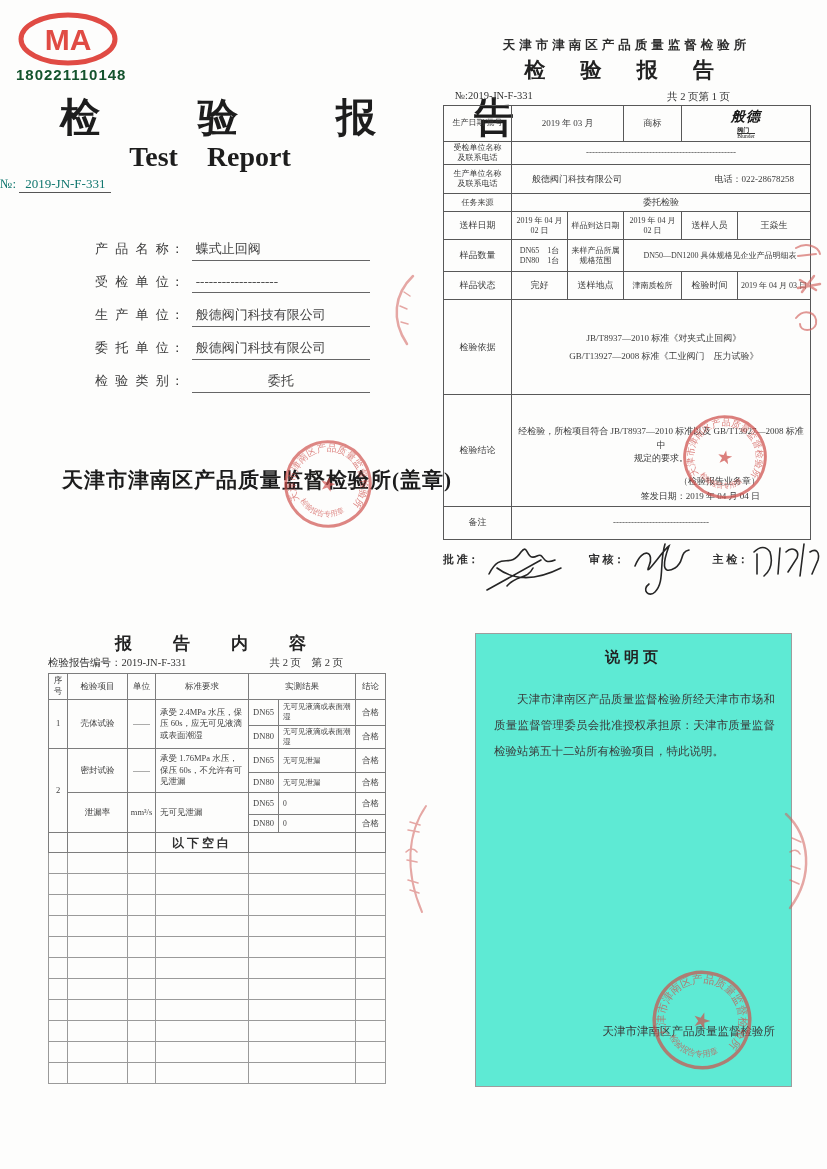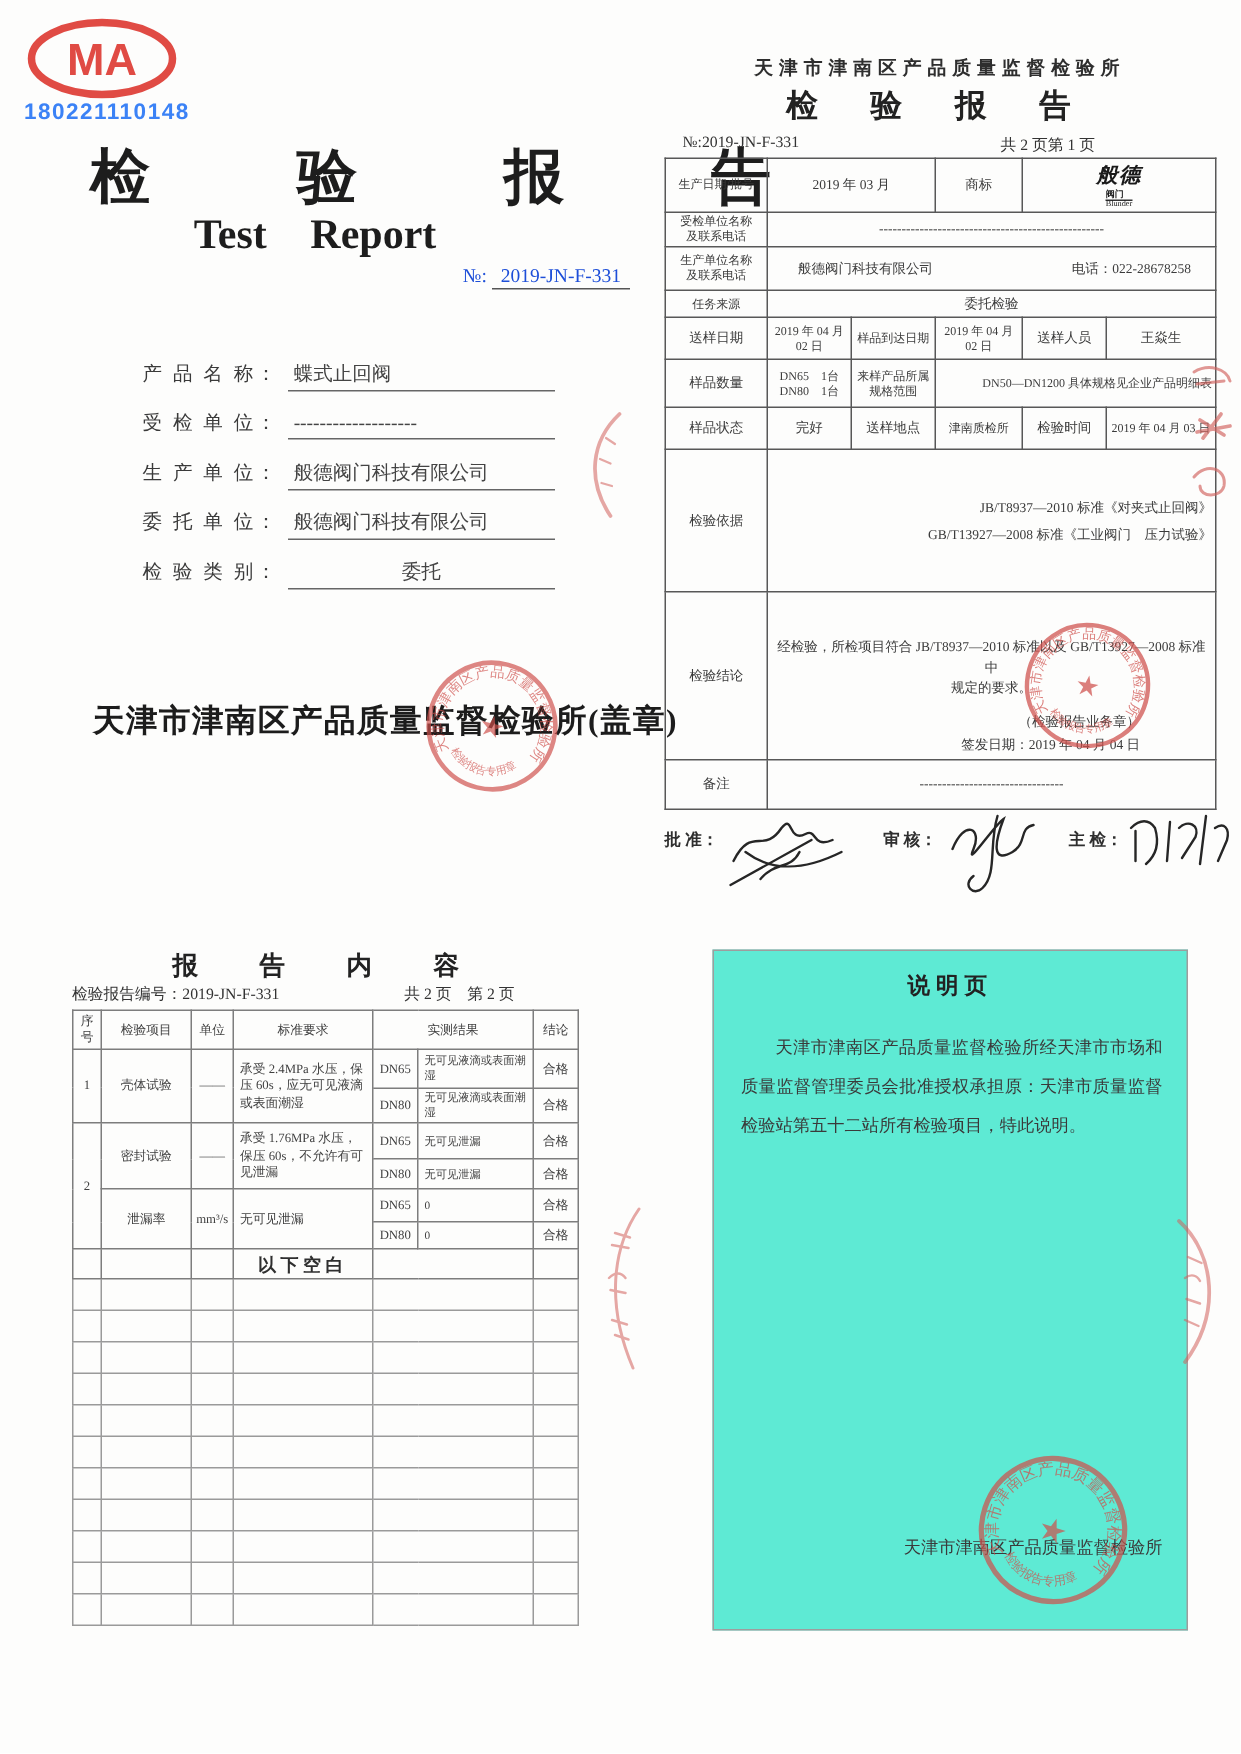--- a/index.html
+++ b/index.html
@@ -4,27 +4,27 @@
 <style>
   html,body { margin:0; padding:0; background:#ffffff; }
   .canvas {
     position:relative; width:827px; height:1169px; margin:0 auto;
     background:#fdfdfc; overflow:hidden;
     font-family:"Liberation Serif", serif; color:#3c3c3c;
   }
   .abs { position:absolute; }
 
   
-  .cma-num { left:16px; top:66px; color:#3b82f6; font-family:"Liberation Sans",sans-serif;
+  .cma-num { left:16px; top:66px; color:#14532d; font-family:"Liberation Sans",sans-serif;
              font-weight:bold; font-size:15px; letter-spacing:1px; }
   .cover-title { left:60px; top:90px; font-size:40px; font-weight:bold; color:#1d1d1d;
                  letter-spacing:44px; white-space:nowrap; }
   .cover-title-en { left:0; top:141px; width:420px; text-align:center; font-size:28px;
                     font-weight:bold; color:#1d1d1d; word-spacing:22px; }
-  .cover-no { left:0; top:176px; width:420px; text-align:right; font-size:13px; color:#1d4ed8; }
+  .cover-no { left:0; top:176px; width:420px; text-align:left; font-size:13px; color:#0f766e; }
   .cover-no u { text-decoration:none; border-bottom:1px solid #555; padding:0 6px 1px 6px; }
   .cover-field { left:95px; height:20px; font-size:13px; color:#3a3a3a; white-space:nowrap; }
   .cover-field .lbl { letter-spacing:2px;margin-top:36px; }
   .cover-field .val { display:inline-block; min-width:170px; margin-left:6px;
                       border-bottom:1px solid #666; padding:0 4px 2px 4px; color:#444; }
   .cover-field .val.center { text-align:center; }
   .cover-footer { left:62px; top:466px; font-size:21px; font-weight:bold; color:#1c1c1c;
                   letter-spacing:1px; white-space:nowrap; }
 
   
@@ -38,21 +38,21 @@
               font-weight:bold; letter-spacing:15px; color:#222; white-space:nowrap; }
   .p1-noline { left:443px; top:90px; width:367px; display:flex; justify-content:space-between;
                font-size:10.5px; color:#333; }
   .p1-noline .l { padding-left:12px; }
   .p1-noline .r { padding-right:80px; }
   table.p1 { position:absolute; left:443px; top:105px; width:367px; border-collapse:collapse;
              table-layout:fixed; font-size:9px; color:#3b3b3b; border:1.5px solid #4c4c4c; }
   table.p1 td { border:1px solid #585858; padding:1px 2px; text-align:center;
                 vertical-align:middle; line-height:1.3; overflow:hidden; }
   table.p1 td.sm { font-size:8px; }
-  table.p1 td.left { text-align:right; padding-left:8px; }
+  table.p1 td.left { text-align:center; padding-left:8px; }
   .brand { display:flex; align-items:center; justify-content:center; gap:2px; color:#1a1a1a;flex-direction:column; }
   .brand .main { font-size:14px; font-weight:bold; font-style:italic;
                  font-family:"Liberation Sans",sans-serif; letter-spacing:1px; }
   .brand .side { display:flex; flex-direction:column; align-items:flex-start; line-height:1; }
   .brand .side .s1 { font-size:6px; font-weight:bold; }
   .brand .side .s2 { font-size:5.5px; border-top:1px solid #333; }
   .tel-row { display:flex; justify-content:space-between; padding:0 14px 0 18px; }
   .concl-box { padding-top:10px;margin-top:19px; }
   .concl-box .c { text-align:center; line-height:1.5; }
   .concl-box .r { text-align:right; padding-right:48px; line-height:1.7; }

